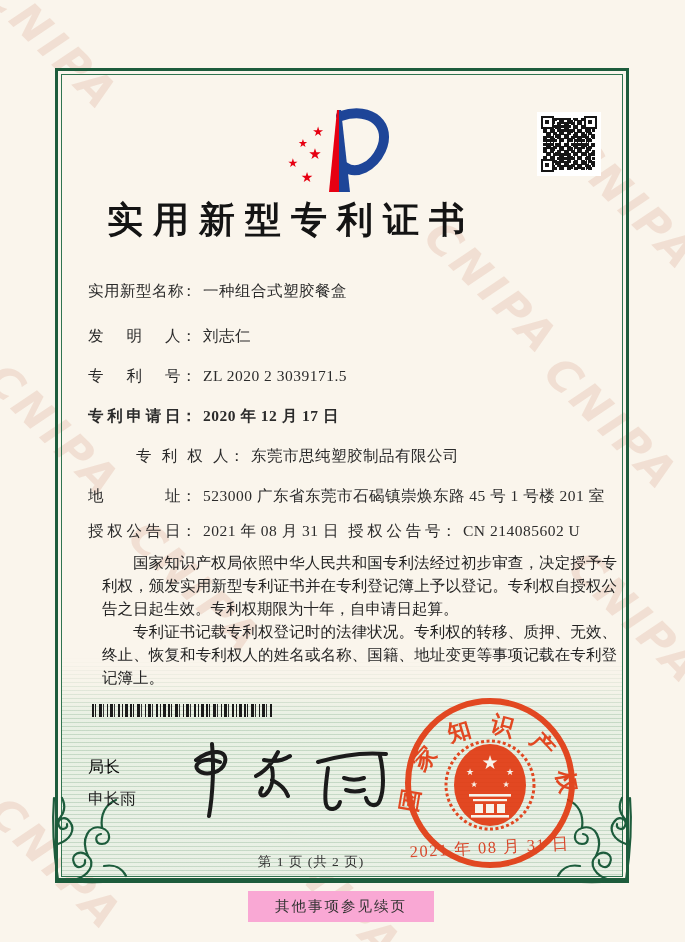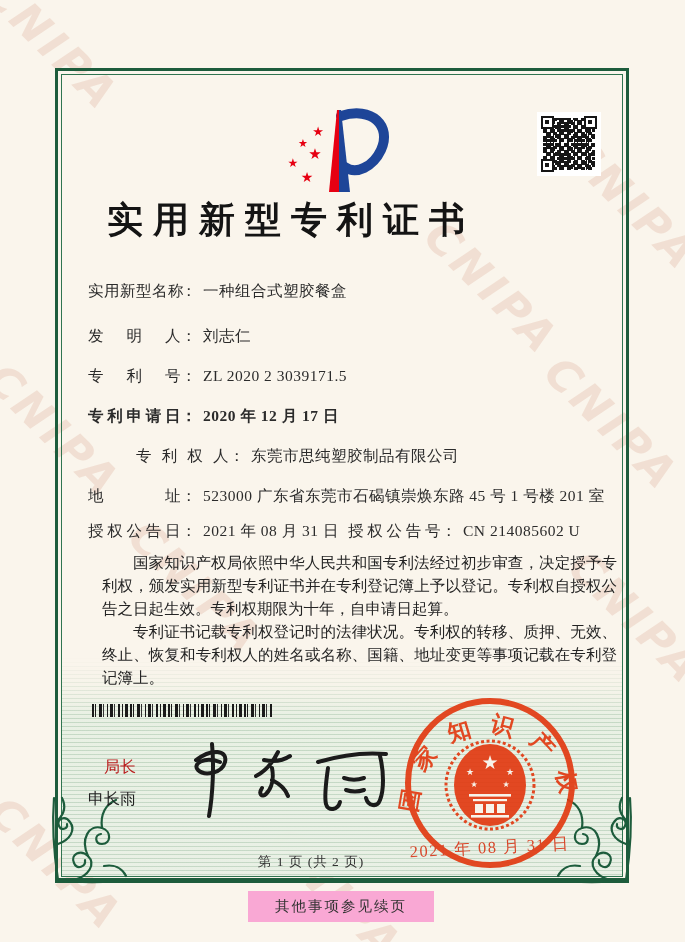--- a/index.html
+++ b/index.html
@@ -122,21 +122,21 @@
       #1a1a1a 7px 10px, transparent 10px 11px,
       #333 11px 12px, transparent 12px 15px,
       #1a1a1a 15px 16px, transparent 16px 18px,
       #1a1a1a 18px 21px, transparent 21px 22px,
       #333 22px 23px, transparent 23px 26px,
       #1a1a1a 26px 28px, transparent 28px 30px,
       #1a1a1a 30px 31px, transparent 31px 33px,
       #1a1a1a 33px 36px, transparent 36px 38px);
   }
   
-  .signer-title { position: absolute; left: 88px; top: 757px; font-size: 16px; color: #b91c1c; z-index: 4; margin-left: 16px; }
+  .signer-title { position: absolute; left: 88px; top: 757px; font-size: 16px; color: #000000; z-index: 4; }
   .signer-name  { position: absolute; left: 88px; top: 789px; font-size: 16px; color: #222; z-index: 4; }
   .signature-svg { position: absolute; left: 168px; top: 738px; width: 235px; height: 85px; z-index: 4; }
   
   .seal { position: absolute; left: 385px; top: 695px; width: 210px; height: 180px; z-index: 5; opacity: 0.92; }
   
   .page-info {
     position: absolute; left: 55px; top: 853px; width: 512px;
     text-align: center; font-size: 13.5px; color: #333; z-index: 4;
     letter-spacing: 1px;
   }

